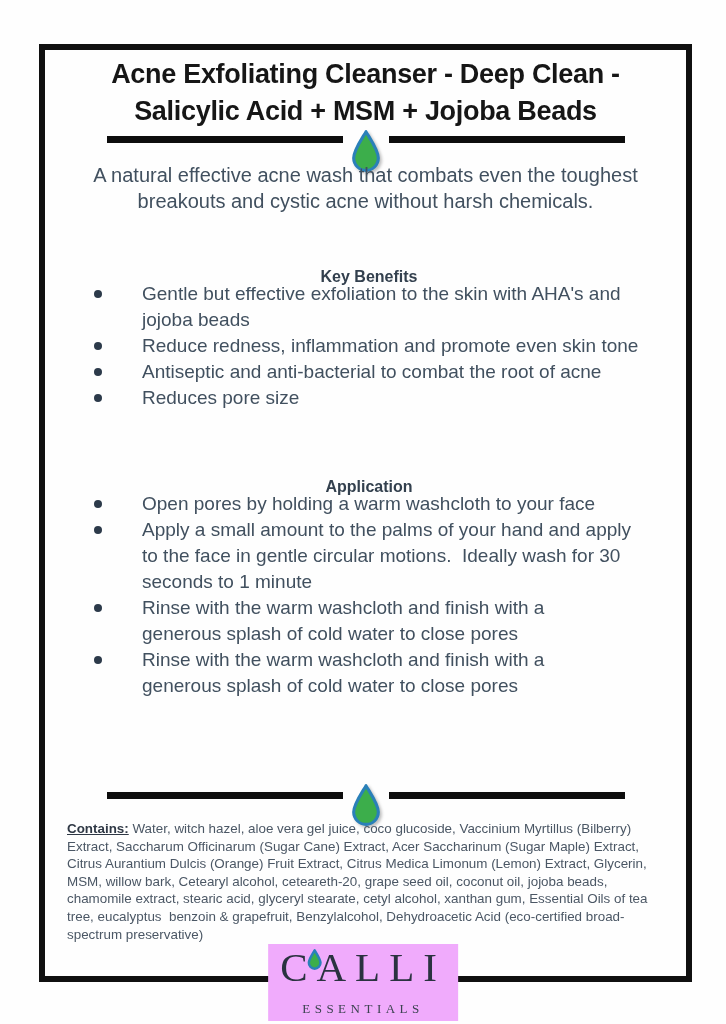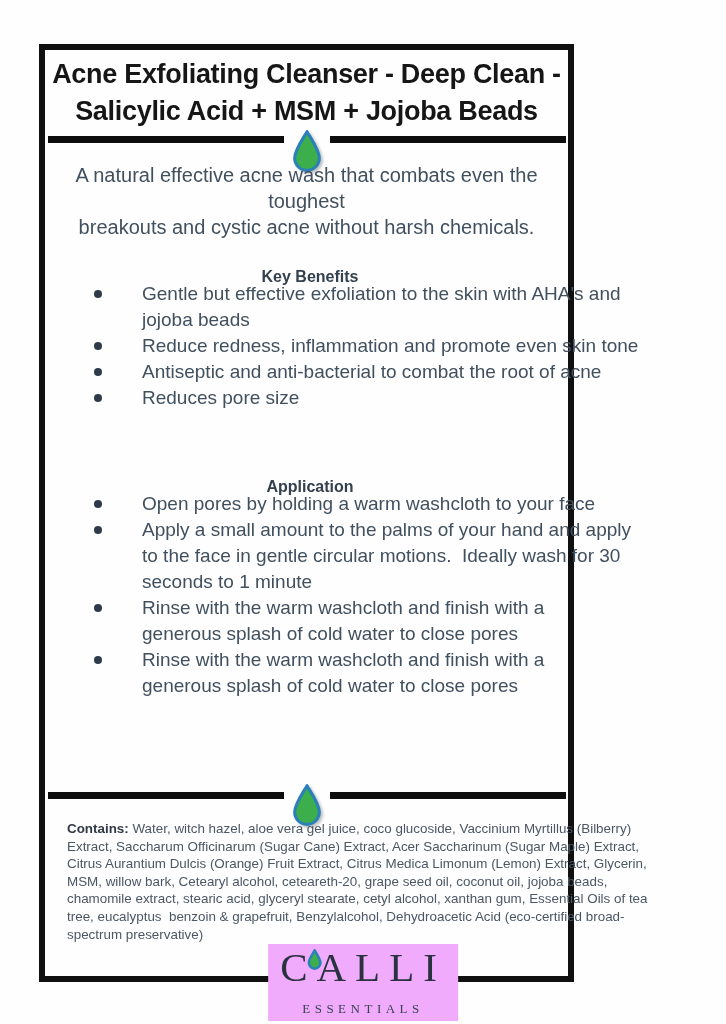--- a/index.html
+++ b/index.html
@@ -7,21 +7,21 @@
     position: relative;
     width: 726px;
     height: 1024px;
     background: #fefefe;
     font-family: "Liberation Sans", "DejaVu Sans", sans-serif;
     overflow: hidden;
   }
   .box {
     position: absolute;
     left: 39px; top: 44px;
-    width: 535px; height: 938px;
+    width: 653px; height: 938px;
     box-sizing: border-box;
     border: 6px solid #101010;
     background: #fefefe;
   }
   .title {
     position: absolute;
     top: 6px; left: 0; right: 0;
     margin: 0;
     text-align: center;
     font-size: 27px;
@@ -104,21 +104,21 @@
   .li-text { white-space: pre-line; }
   .contains {
     position: absolute;
     top: 770px; left: 22px;
     width: 606px;
     margin: 0;
     font-size: 13.4px;
     line-height: 17.6px;
     color: #4b5765;
   }
-  .contains strong { color: #2f3845; }
+  .contains strong { color: #2f3845; text-decoration: underline; }
   .logo {
     position: absolute;
     top: 944px;
     left: 50%;
     transform: translateX(-50%);
     background: #f0abfc;
     padding: 2px 12px 4px 12px;
     text-align: center;
     z-index: 3;
   }

